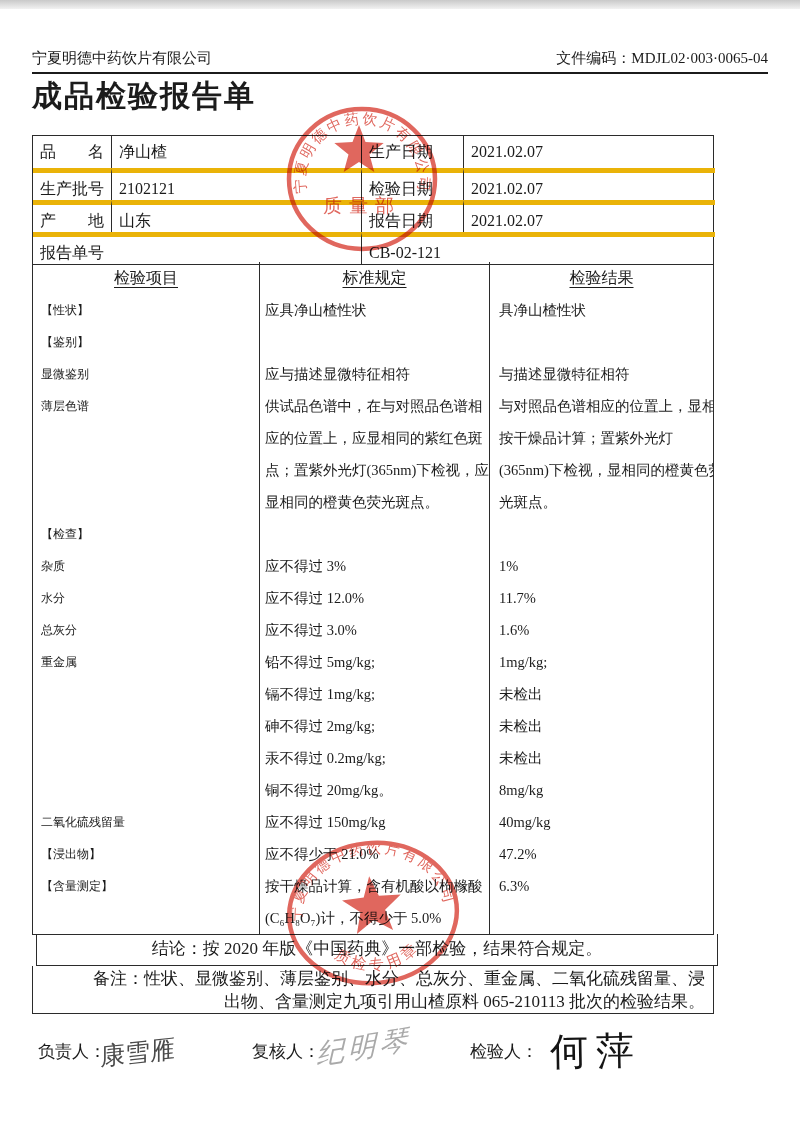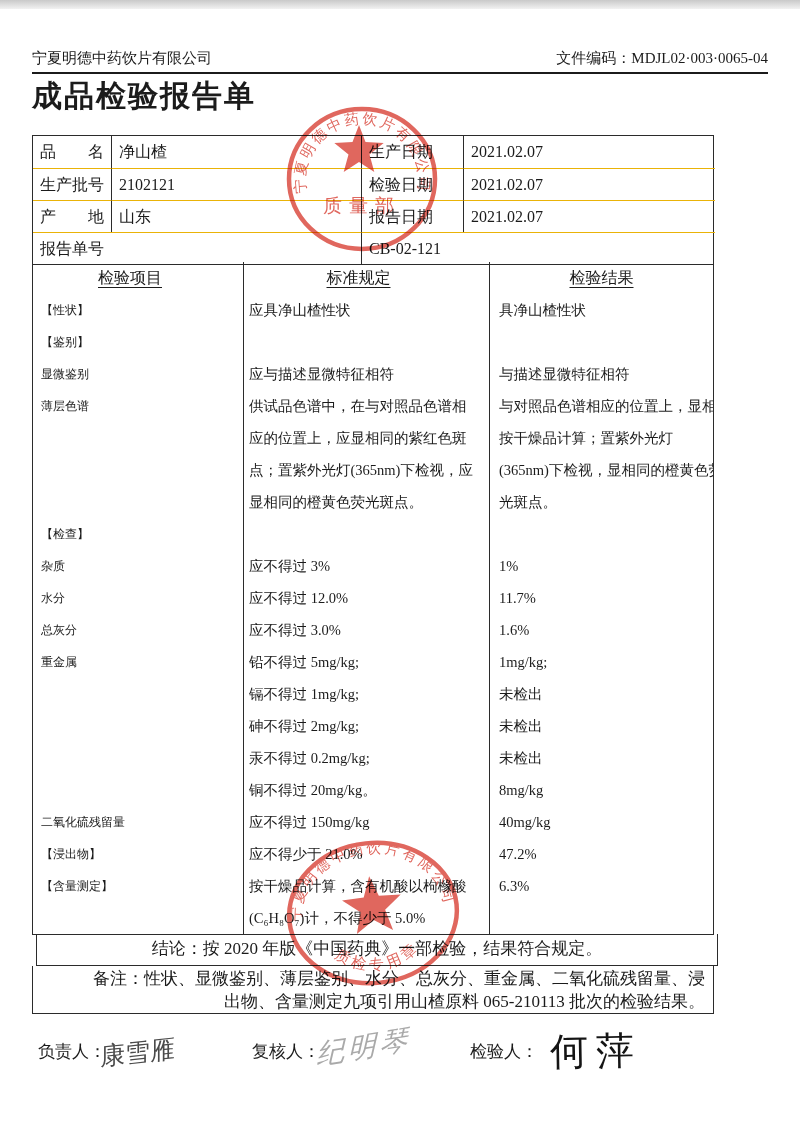--- a/index.html
+++ b/index.html
@@ -14,29 +14,29 @@
     display:flex;justify-content:space-between;align-items:flex-end;
     border-bottom:2px solid #1b1b1b;padding-bottom:4px;font-size:15px;}
   .title{position:absolute;top:76px;left:32px;width:682px;text-align:left;
     font-size:30px;font-weight:bold;letter-spacing:2px;
     font-family:"Liberation Sans","DejaVu Sans",sans-serif;}
   
   .info{position:absolute;top:135px;left:32px;width:682px;
     display:grid;grid-template-columns:78px 250px 102px 252px;grid-auto-rows:32px;
     border:1.5px solid #2b2b2b;box-sizing:border-box;font-size:16px;}
   .info>div{line-height:31px;padding:0 7px;white-space:nowrap;overflow:hidden;
-    border-left:1px solid #2b2b2b;border-top:1px solid #eab308;}
+    border-left:1px solid #2b2b2b;border-top:5px solid #eab308;}
   .info>div:nth-child(-n+4){border-top:none;}
   .info>div.c1{border-left:none;}
   .jlabel{text-align:justify;text-align-last:justify;}
   .span2a{grid-column:1/3;border-left:none!important;}
   .span2b{grid-column:3/5;padding-left:14px;}
   
   .insp{position:absolute;top:262px;left:32px;width:682px;display:flex;
-    border:1.5px solid #2b2b2b;border-top:none;box-sizing:border-box;gap:16px;}
+    border:1.5px solid #2b2b2b;border-top:none;box-sizing:border-box;}
   .icol{box-sizing:border-box;}
   .icol.c1{width:228px;}
   .icol.c2{width:230px;border-left:1px solid #2b2b2b;}
   .icol.c3{width:224px;border-left:1px solid #2b2b2b;}
   .ihead{height:32px;line-height:32px;text-align:center;font-size:16px;
     text-decoration:underline;text-underline-offset:4px;}
   .iline{height:32px;line-height:32px;white-space:nowrap;overflow:hidden;}
   .icol.c1 .iline{font-size:12px;padding:0 8px;}
   .icol.c2 .iline{font-size:14.5px;padding:0 5px;}
   .icol.c3 .iline{font-size:14.5px;padding:0 9px;}

